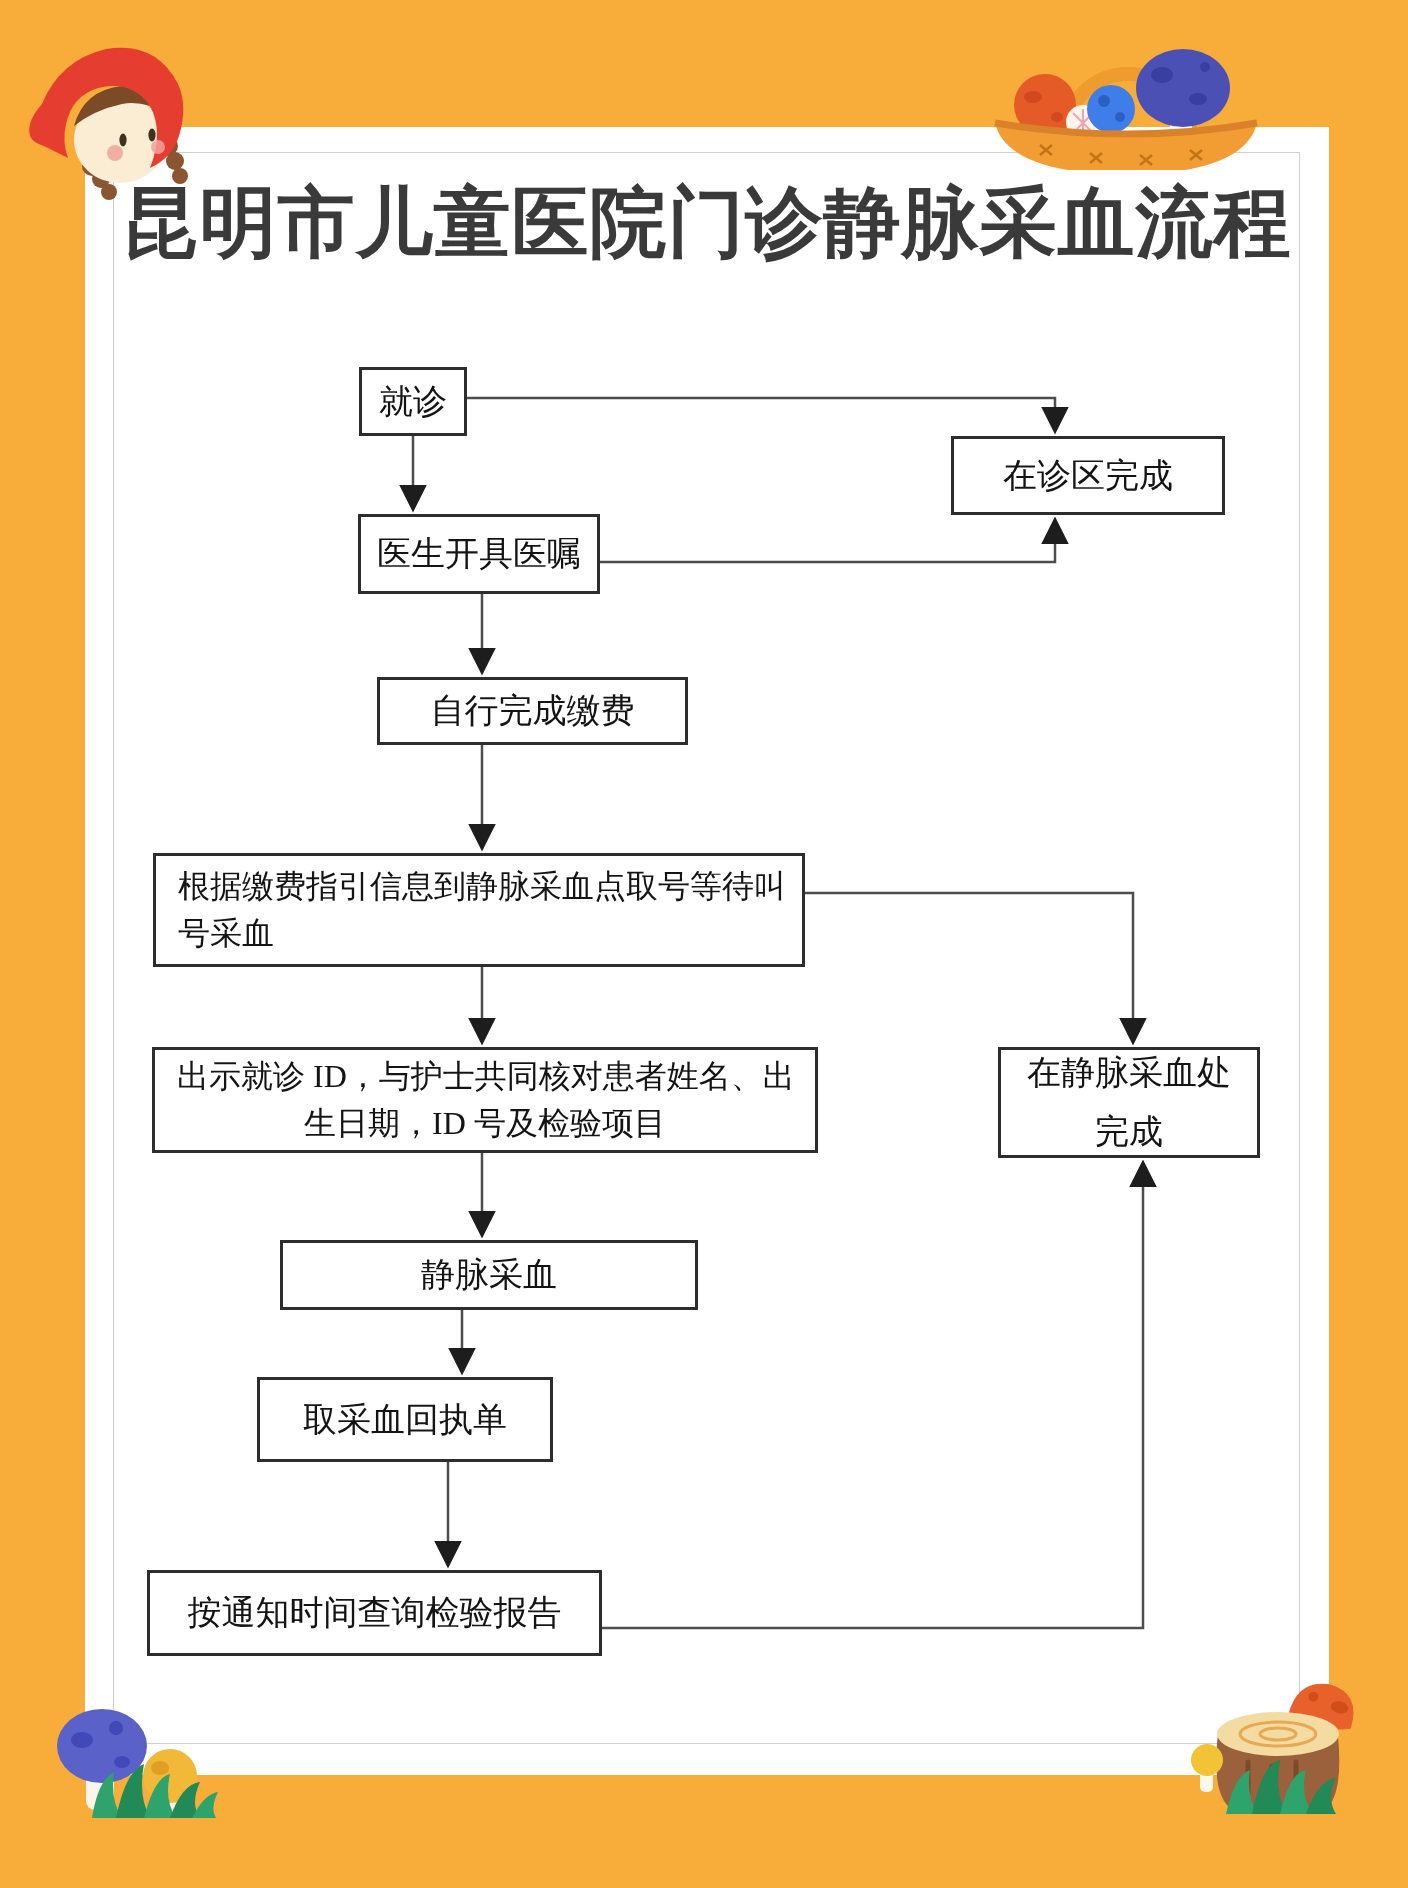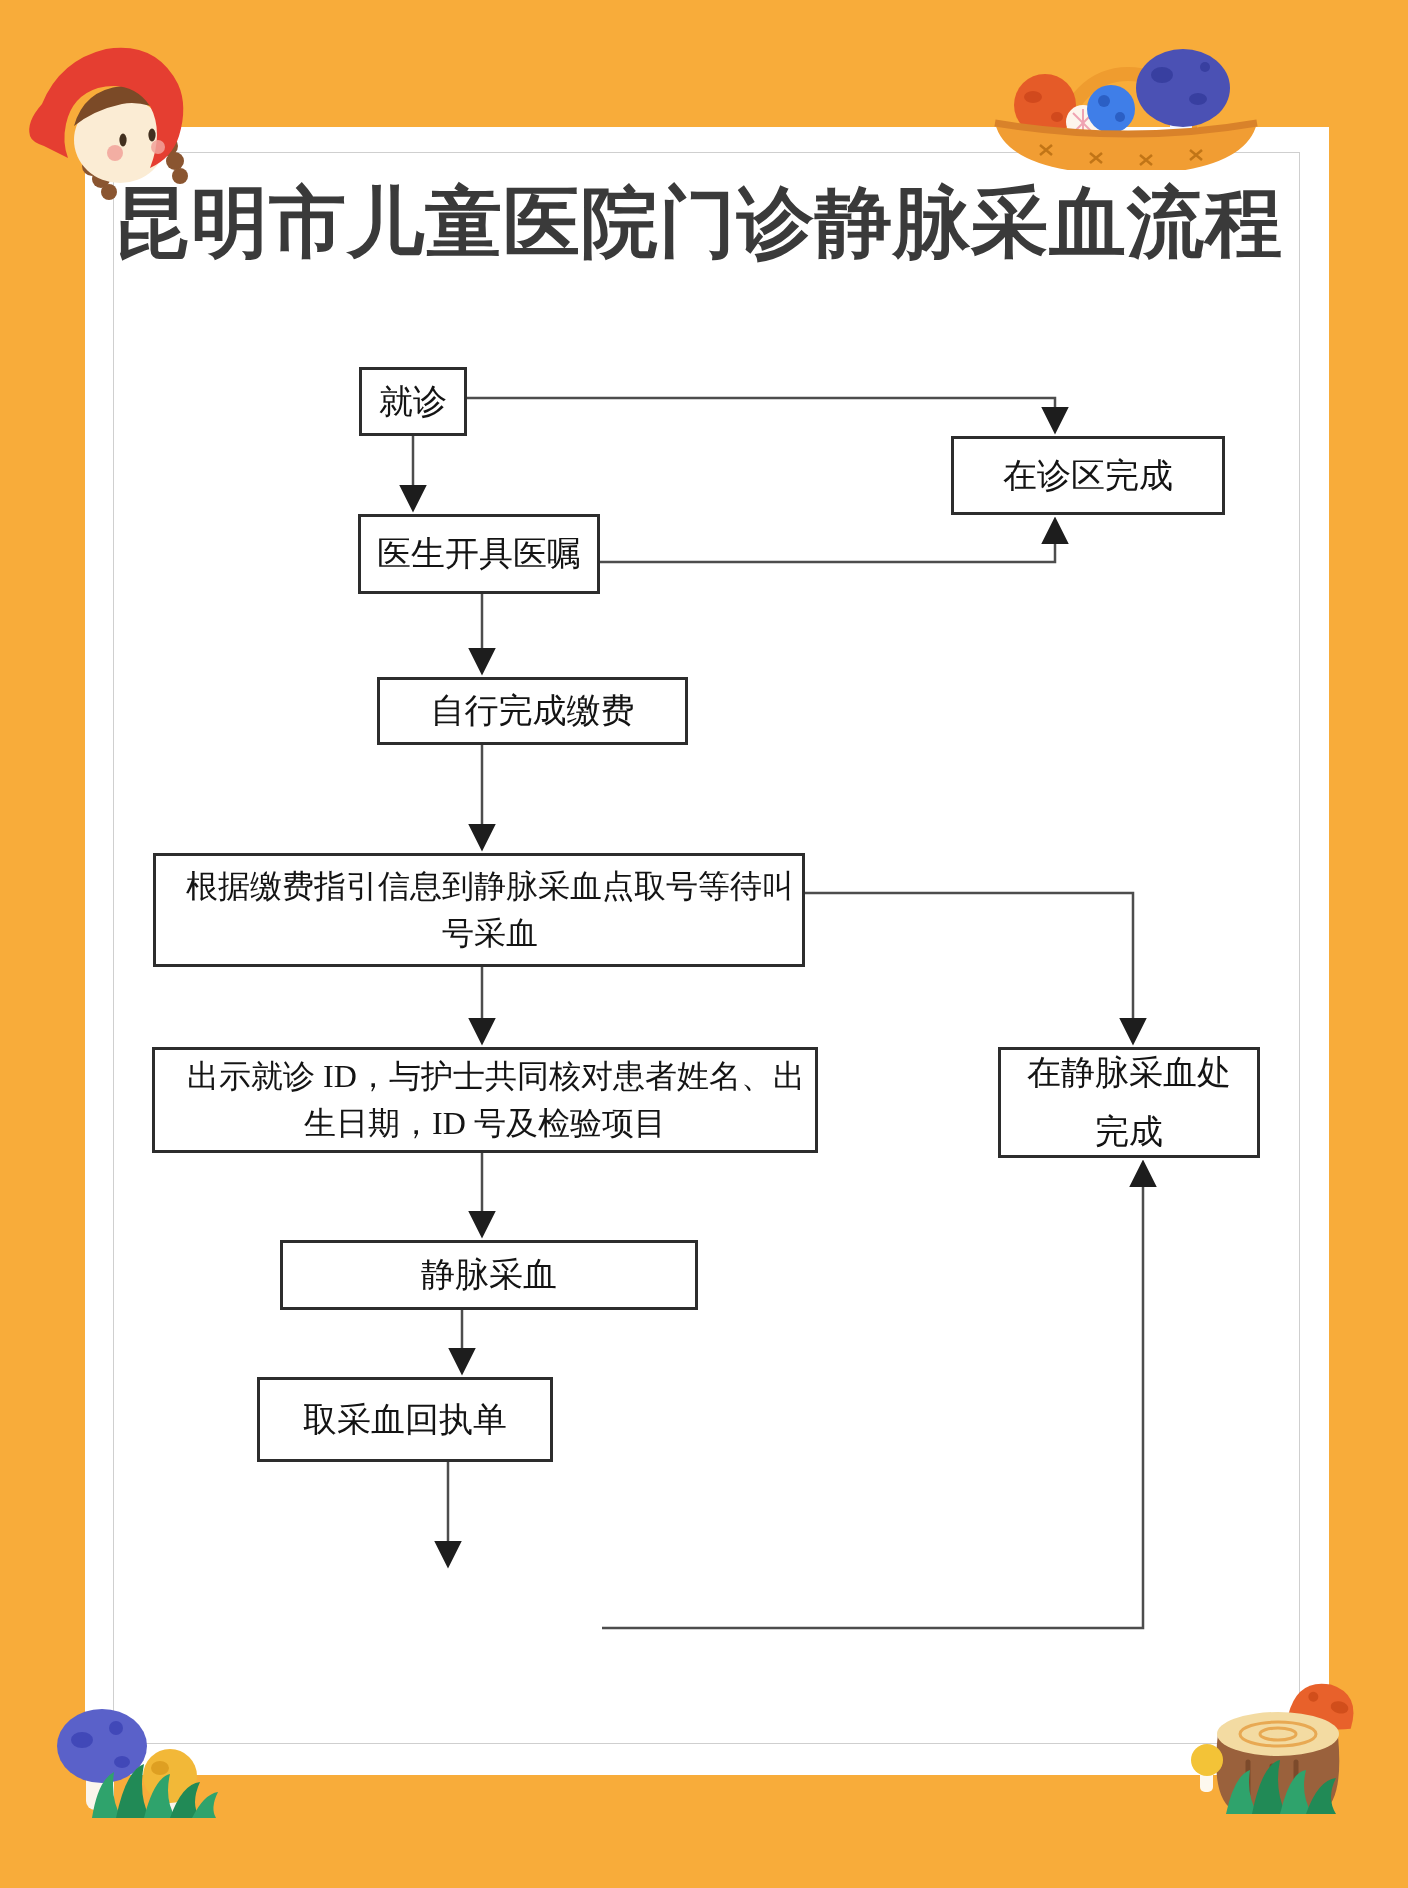--- a/index.html
+++ b/index.html
@@ -1,29 +1,29 @@
 <!DOCTYPE html>
 <html><head>
 <meta charset="utf-8">
 <style>
   html,body{margin:0;padding:0;background:#F8AC3A;}
   #stage{position:relative;width:1408px;height:1888px;background:#F8AC3A;overflow:hidden;
          font-family:"Liberation Sans","DejaVu Sans",sans-serif;}
   #panel{position:absolute;left:85px;top:127px;width:1244px;height:1648px;background:#ffffff;}
   #inner-frame{position:absolute;left:113px;top:152px;width:1187px;height:1592px;
                border:1px solid #cfcfcf;box-sizing:border-box;}
-  #title{position:absolute;left:113px;top:172px;width:1187px;text-align:left;white-space:nowrap;
+  #title{position:absolute;left:113px;top:172px;width:1187px;text-align:center;white-space:nowrap;
          font-size:77px;font-weight:900;color:#3A3A3A;letter-spacing:1px;
          font-family:"Liberation Sans","DejaVu Sans",sans-serif;}
   .node{position:absolute;background:#fff;border:3px solid #2d2d2d;box-sizing:border-box;
         display:flex;flex-direction:column;justify-content:center;align-items:center;
         font-family:"Liberation Serif","DejaVu Serif",serif;color:#141414;
         font-size:34px;line-height:1.35;text-align:center;}
   .node .l{display:block;width:100%;}
-  .node .l-left{text-align:center;padding-left:22px;box-sizing:border-box;}
+  .node .l-left{text-align:left;padding-left:22px;box-sizing:border-box;}
   .node .l-center{text-align:center;}
   .small-text{font-size:32px;line-height:47px;}
   #connectors{position:absolute;left:0;top:0;width:1408px;height:1888px;pointer-events:none;}
   .deco{position:absolute;}
 </style>
 </head>
 <body>
 
 <div id="stage">
 
@@ -85,20 +85,23 @@
   </div>
 
   <div class="node" style="left:280px;top:1240px;width:418px;height:70px;">
     <span class="l">静脉采血</span>
   </div>
 
   <div class="node" style="left:257px;top:1377px;width:296px;height:85px;">
     <span class="l">取采血回执单</span>
   </div>
 
+  <div class="node" style="left:147px;top:1570px;width:455px;height:86px;">
+    <span class="l">按通知时间查询检验报告</span>
+  </div>
 
   <svg class="deco" style="left:22px;top:40px;" width="178" height="170" viewBox="0 0 178 170">
 
     <g fill="#8A5530">
       <circle cx="70" cy="126" r="10"></circle>
         <circle cx="79" cy="139" r="9"></circle>
         <circle cx="87" cy="152" r="8"></circle>
       <circle cx="146" cy="106" r="10"></circle>
         <circle cx="153" cy="121" r="9"></circle>
         <circle cx="158" cy="136" r="8"></circle>

